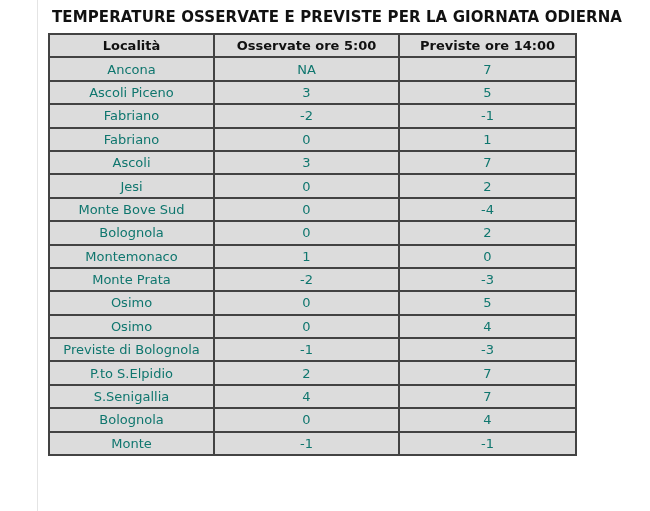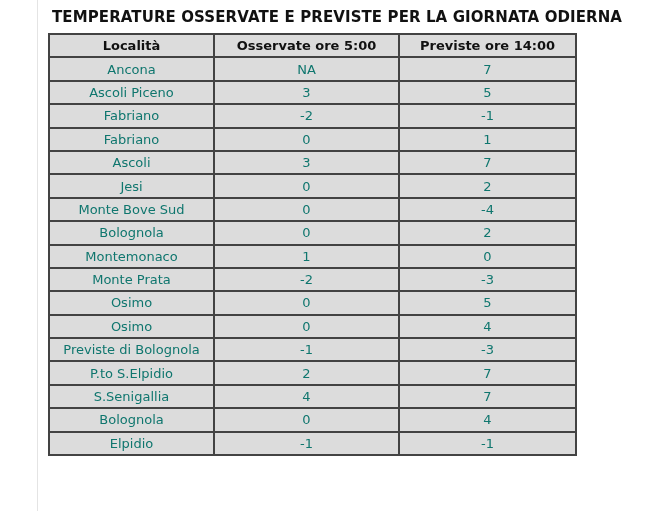--- a/index.html
+++ b/index.html
@@ -151,19 +151,19 @@
         <td>S.Senigallia</td>
         <td>4</td>
         <td>7</td>
       </tr>
       <tr>
         <td>Bolognola</td>
         <td>0</td>
         <td>4</td>
       </tr>
       <tr>
-        <td>Elpidio</td>
+        <td>Monte</td>
         <td>-1</td>
         <td>-1</td>
       </tr>
     </tbody>
   </table>
 </div>
 
 </body></html>

